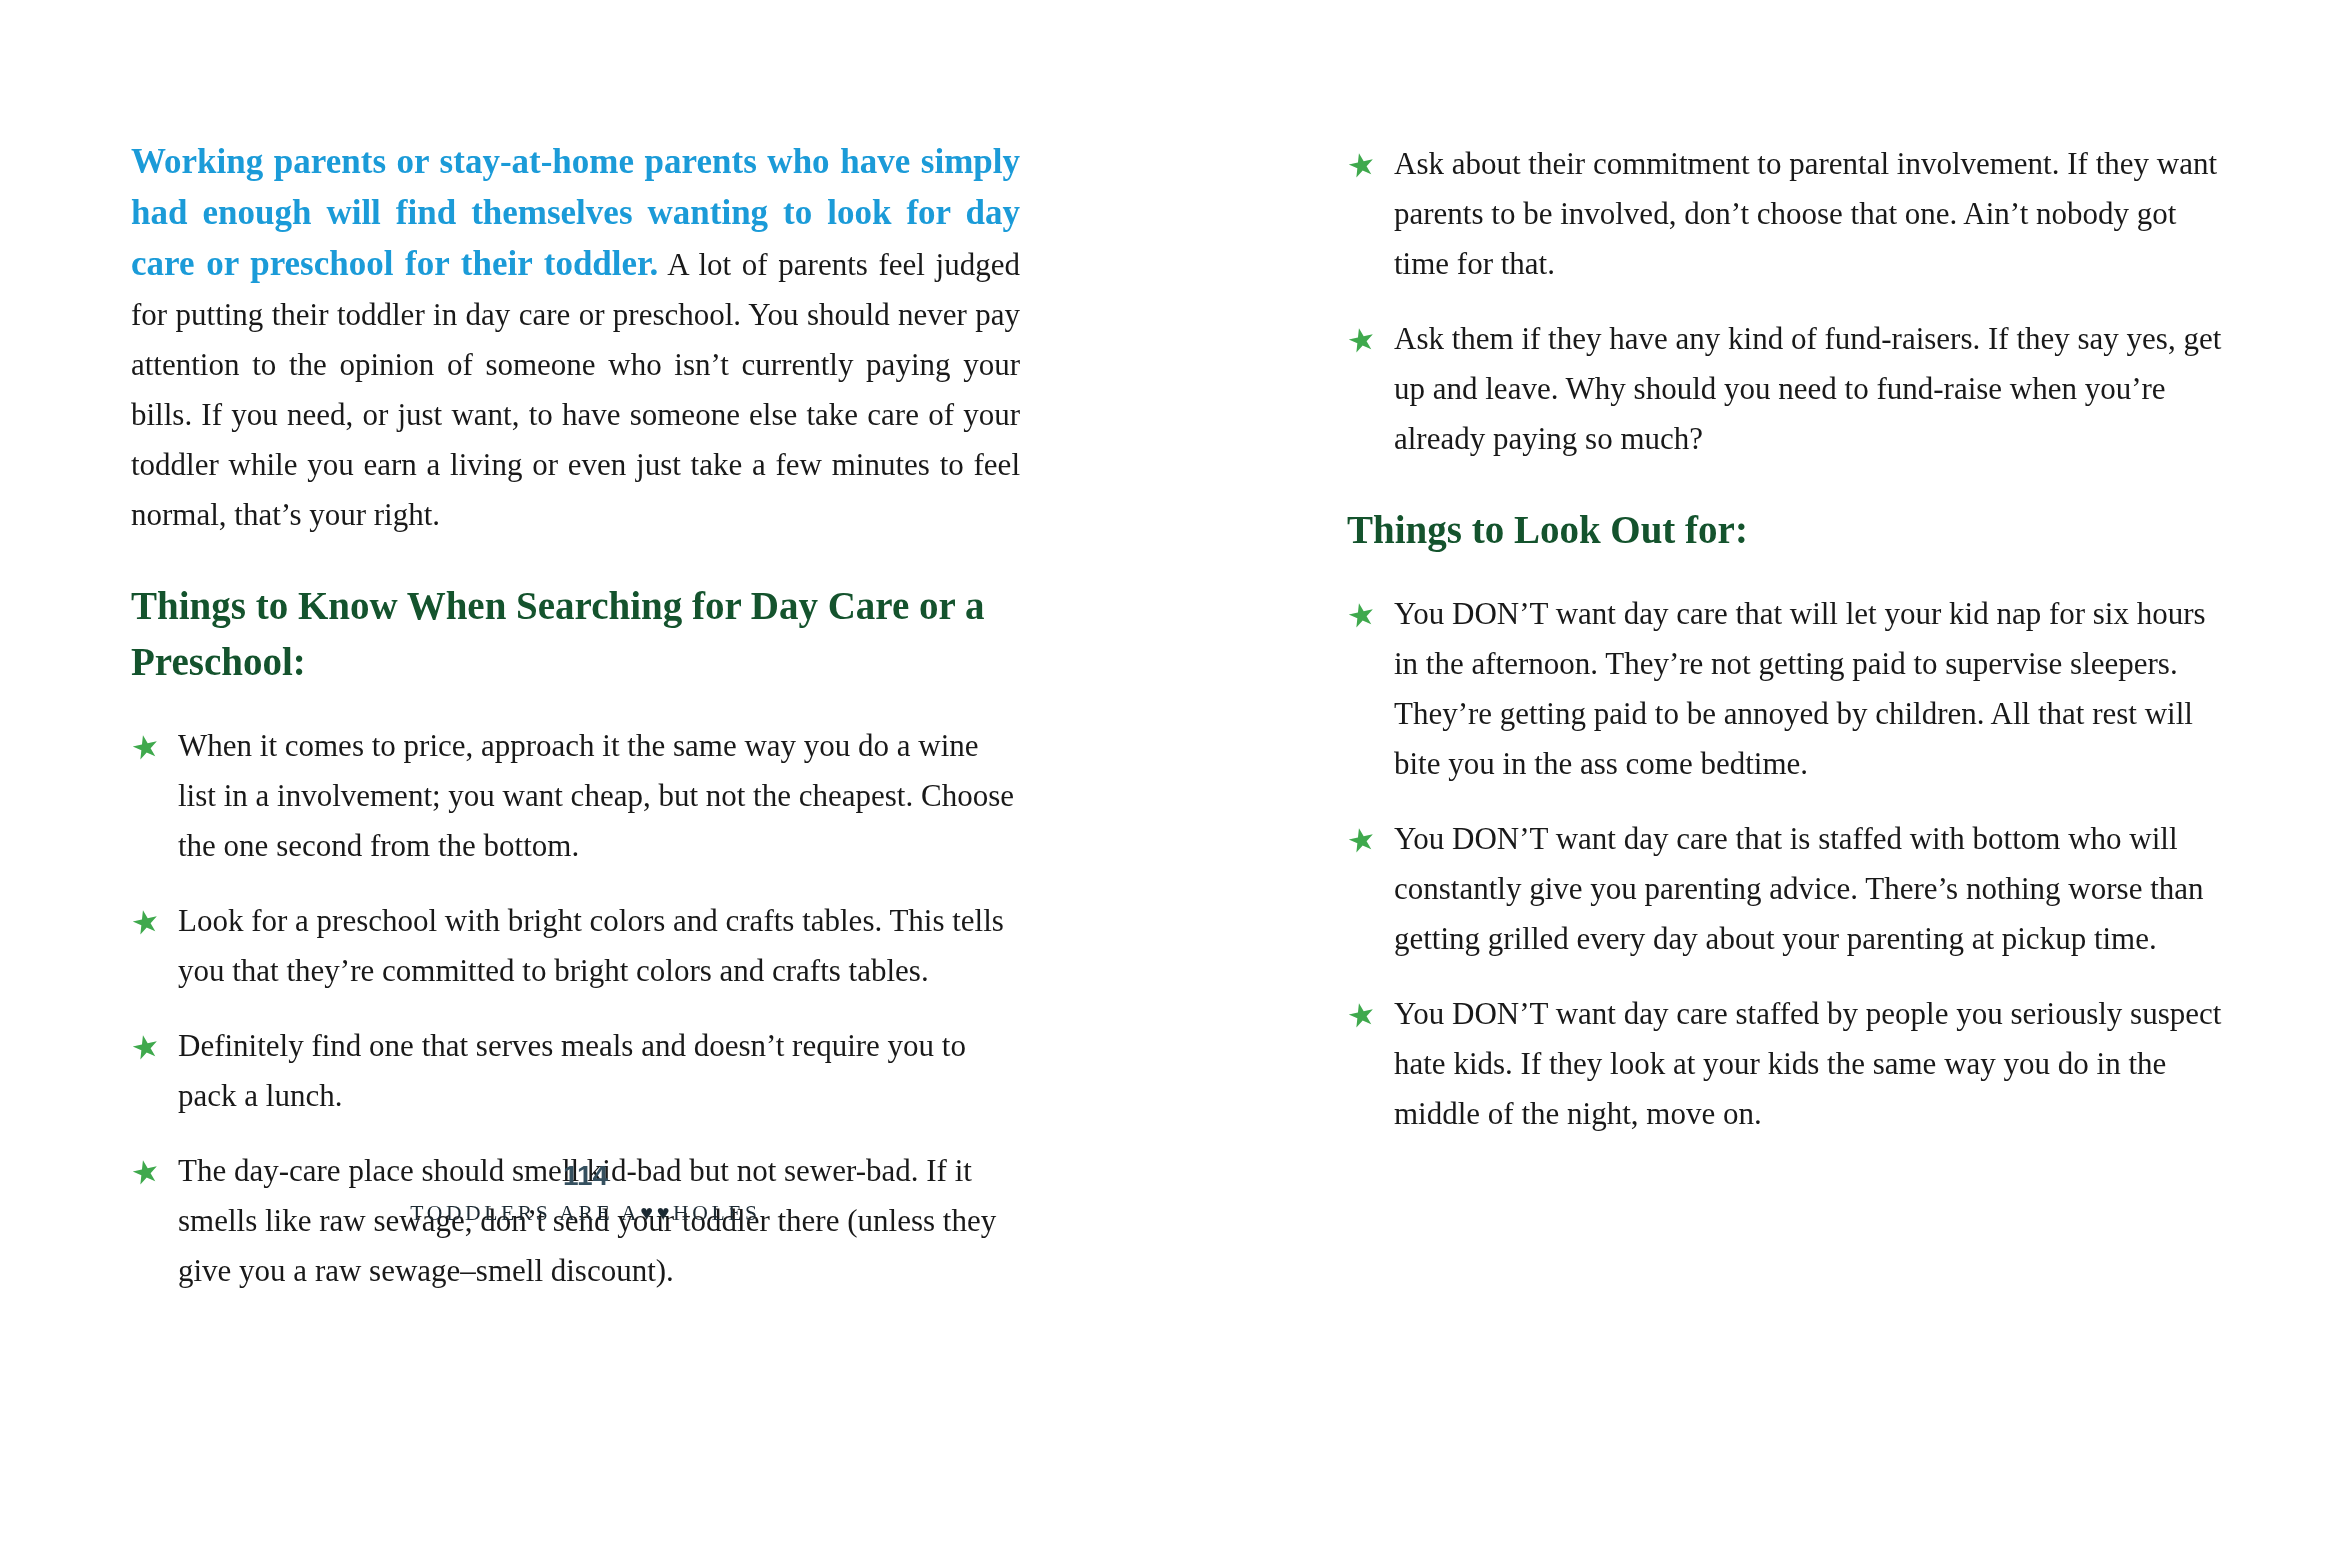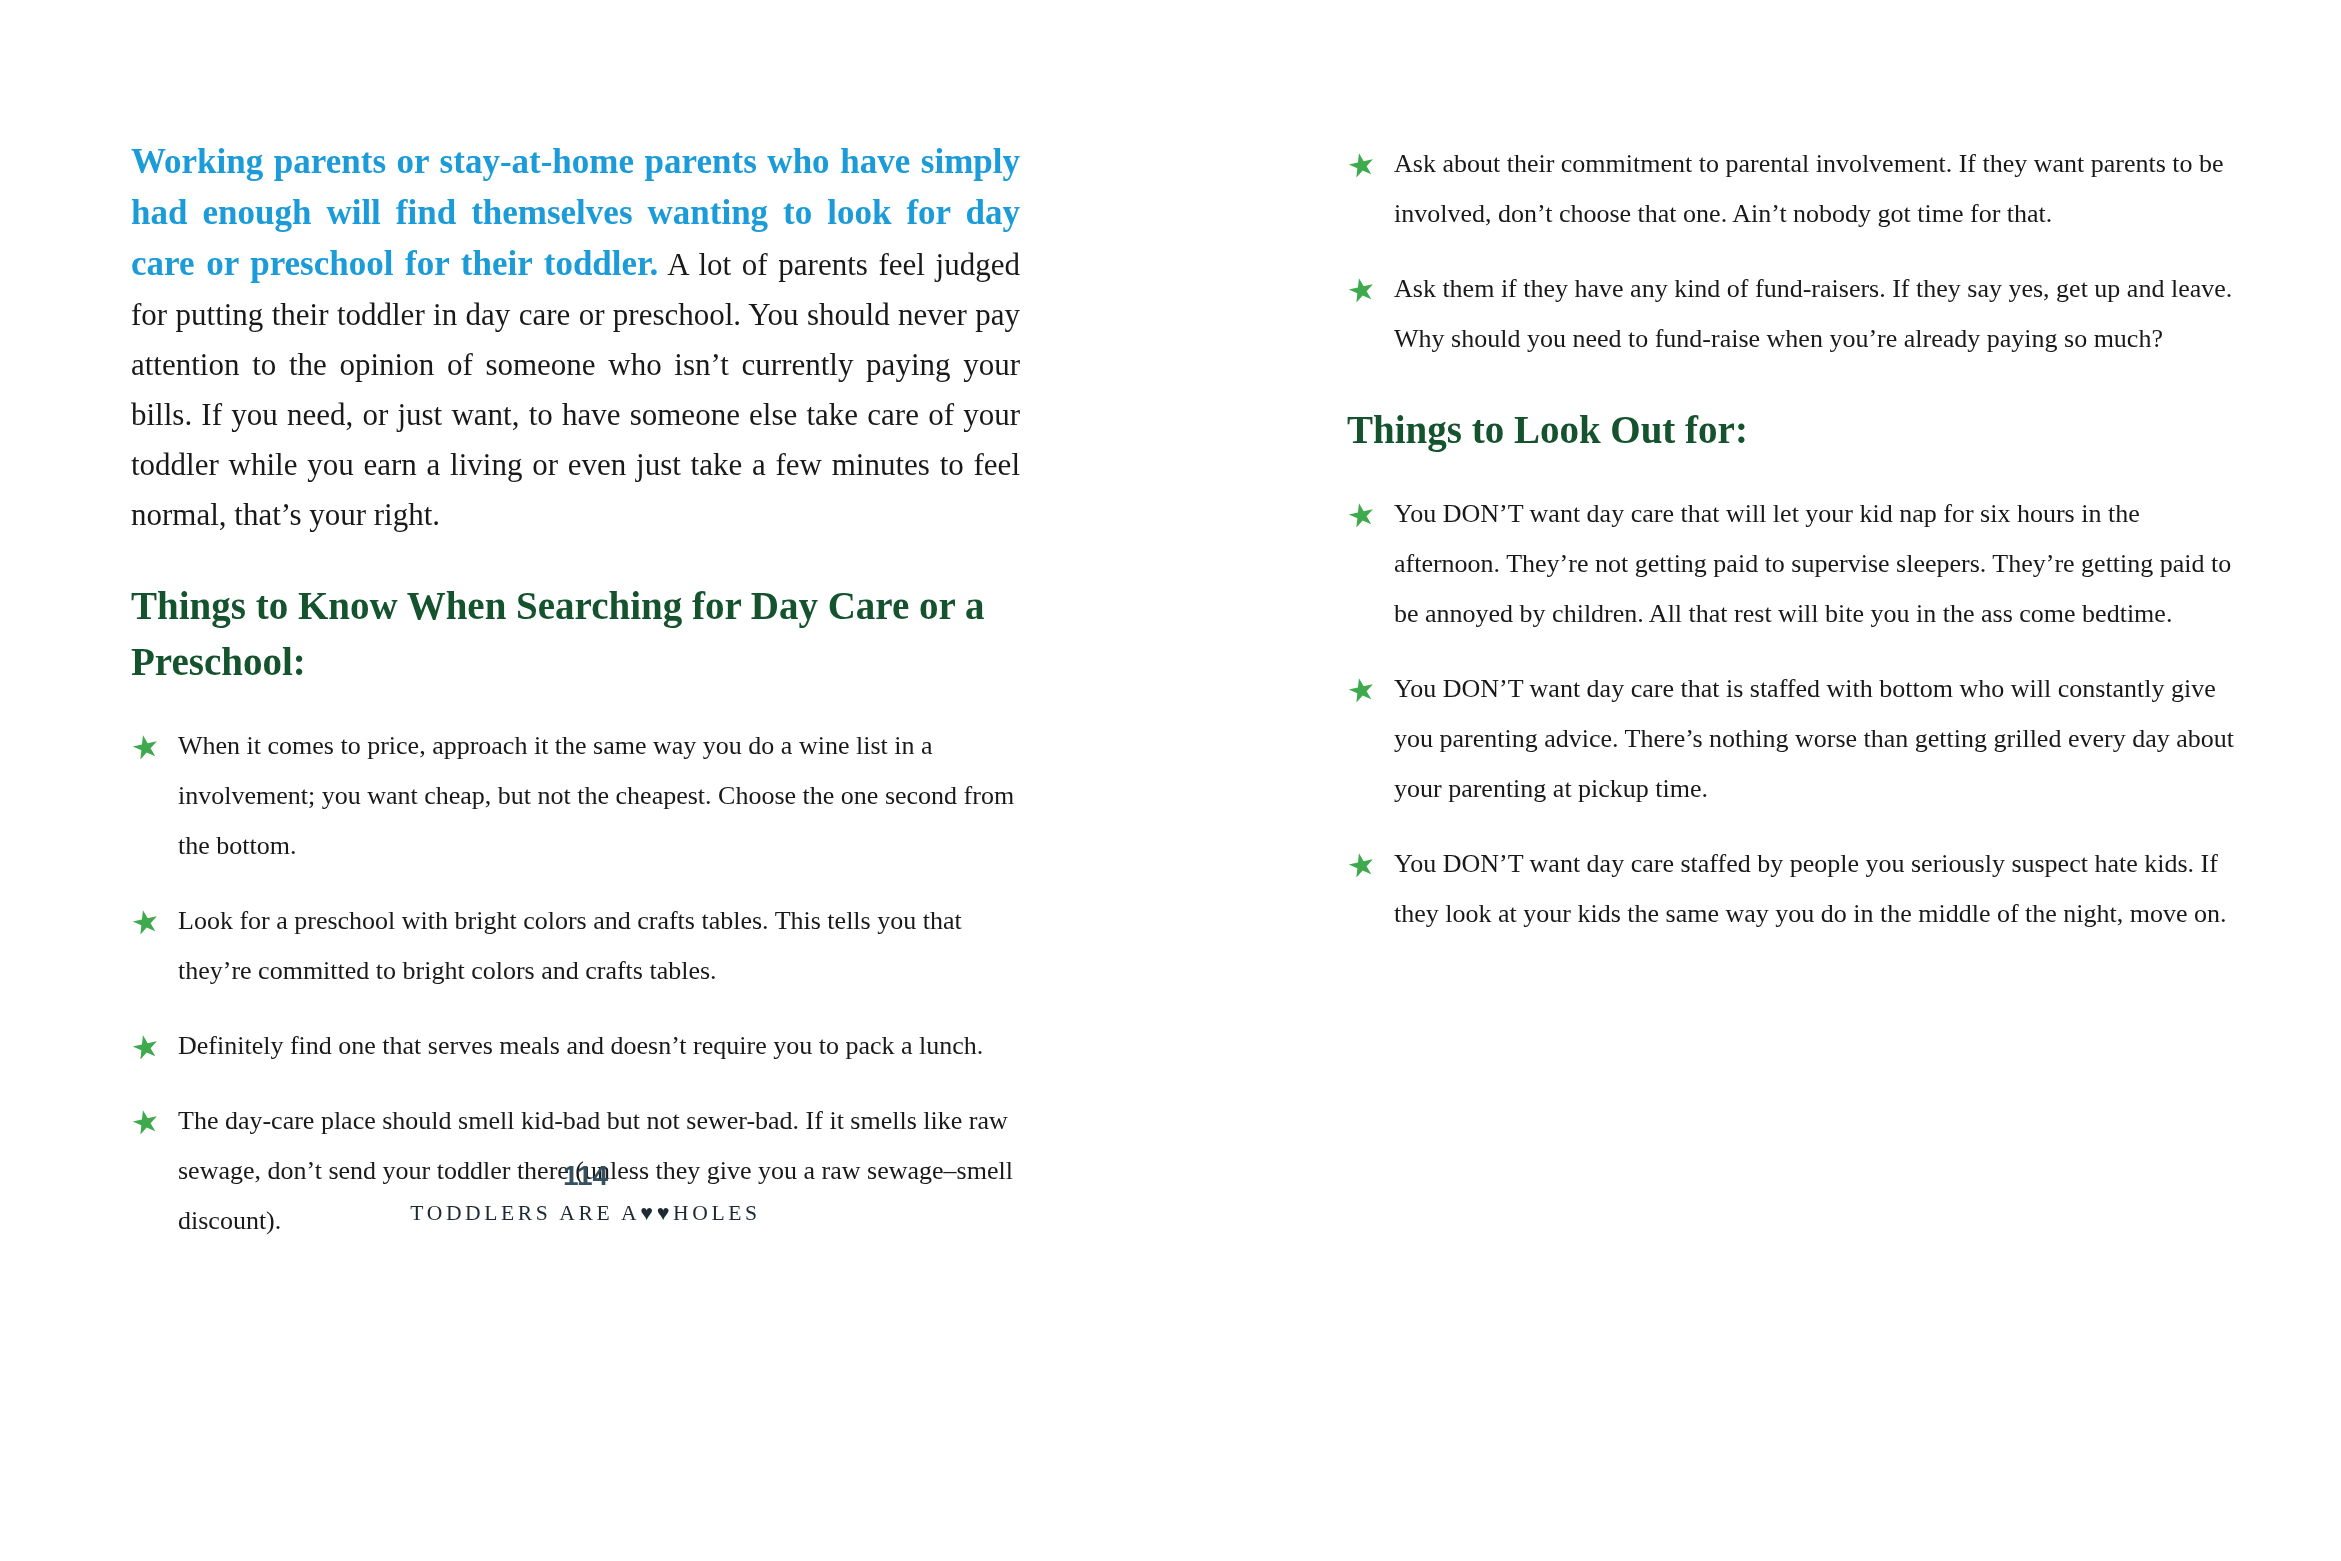--- a/index.html
+++ b/index.html
@@ -45,21 +45,21 @@
   }
   .star {
     flex: 0 0 47px;
     font-size: 32px;
     line-height: 50px;
     color: #3FA94D;
     transform: rotate(-12deg);
     transform-origin: 40% 50%;
   }
   .bullet-text {
-    font-size: 26px;
+    font-size: 31px;
     line-height: 50px;
     text-align: left;
     color: #191919;
   }
 
   .footer {
     position: absolute;
     bottom: 41px;
     left: 0;
     right: 0;

